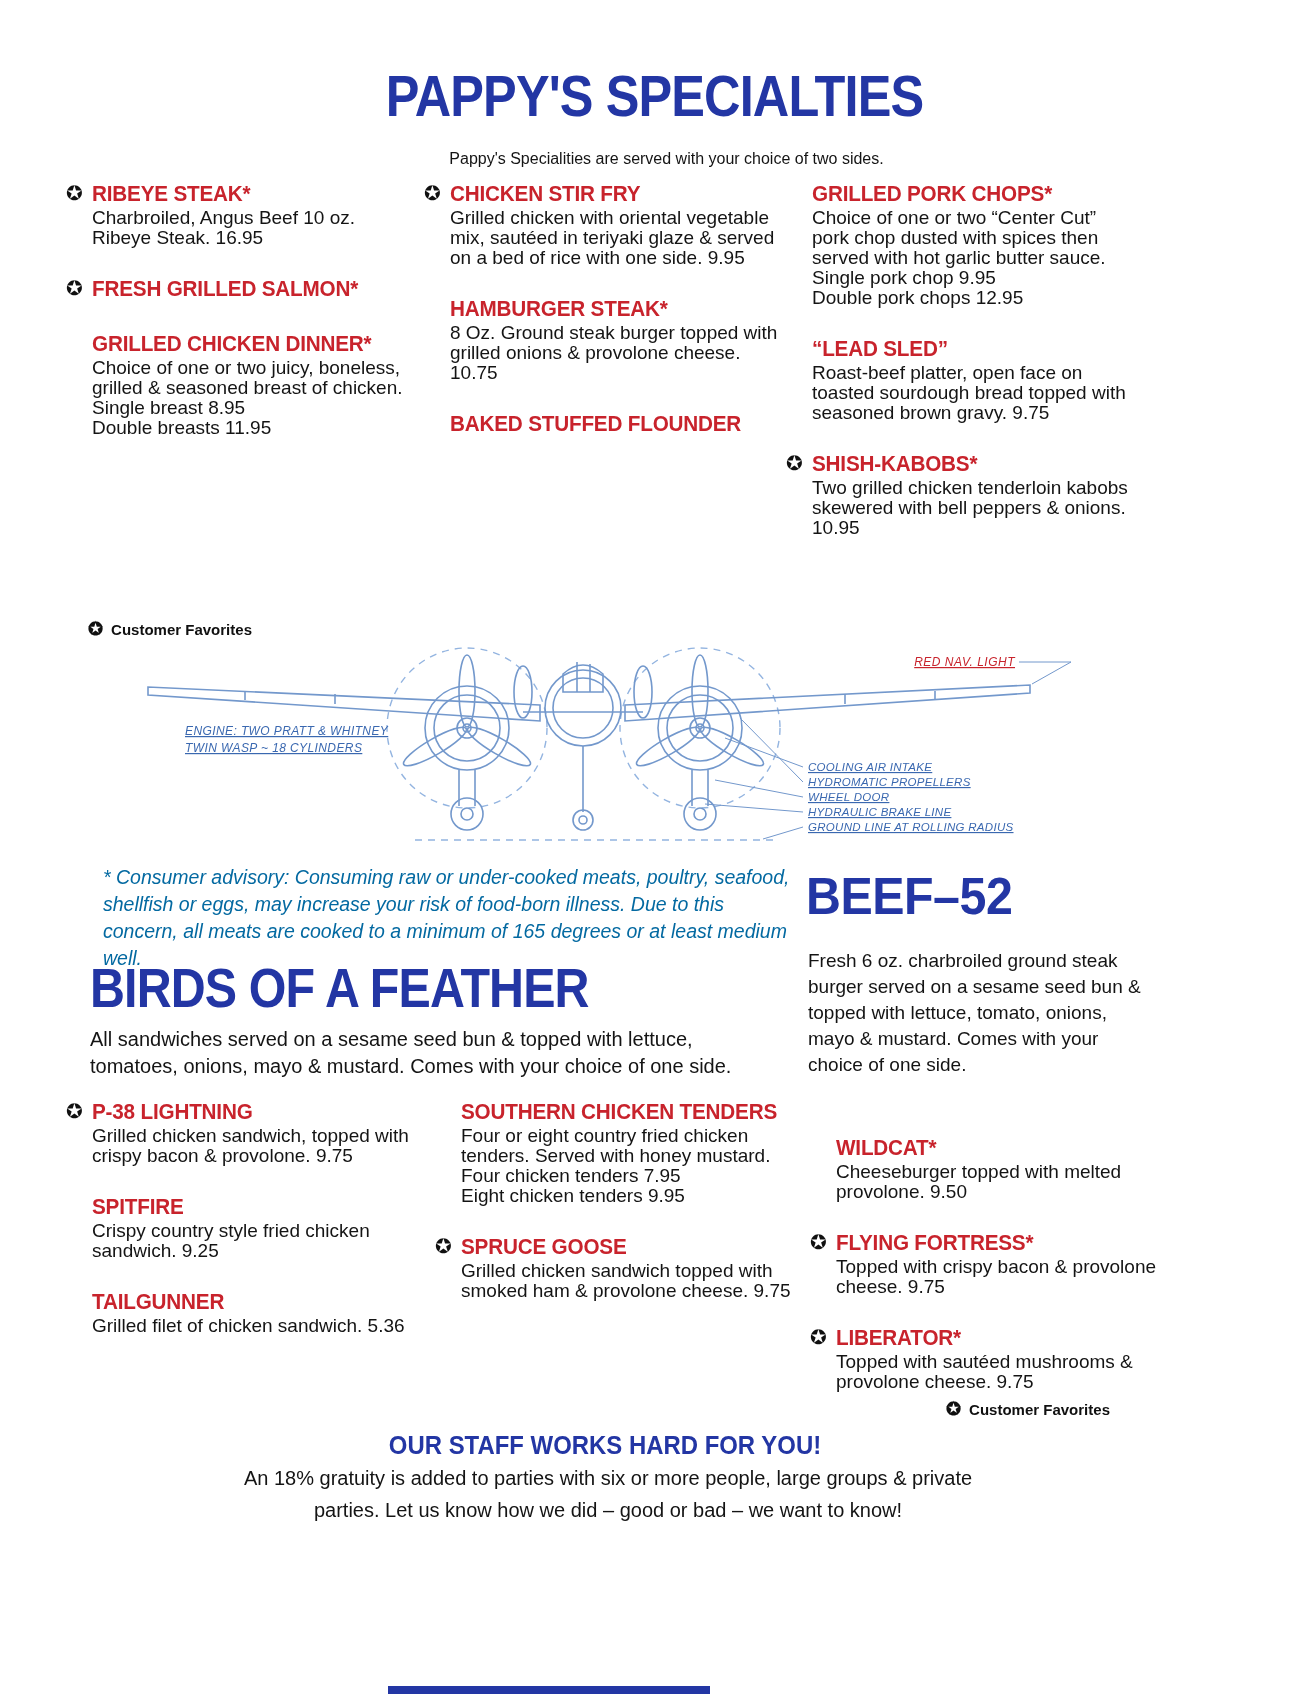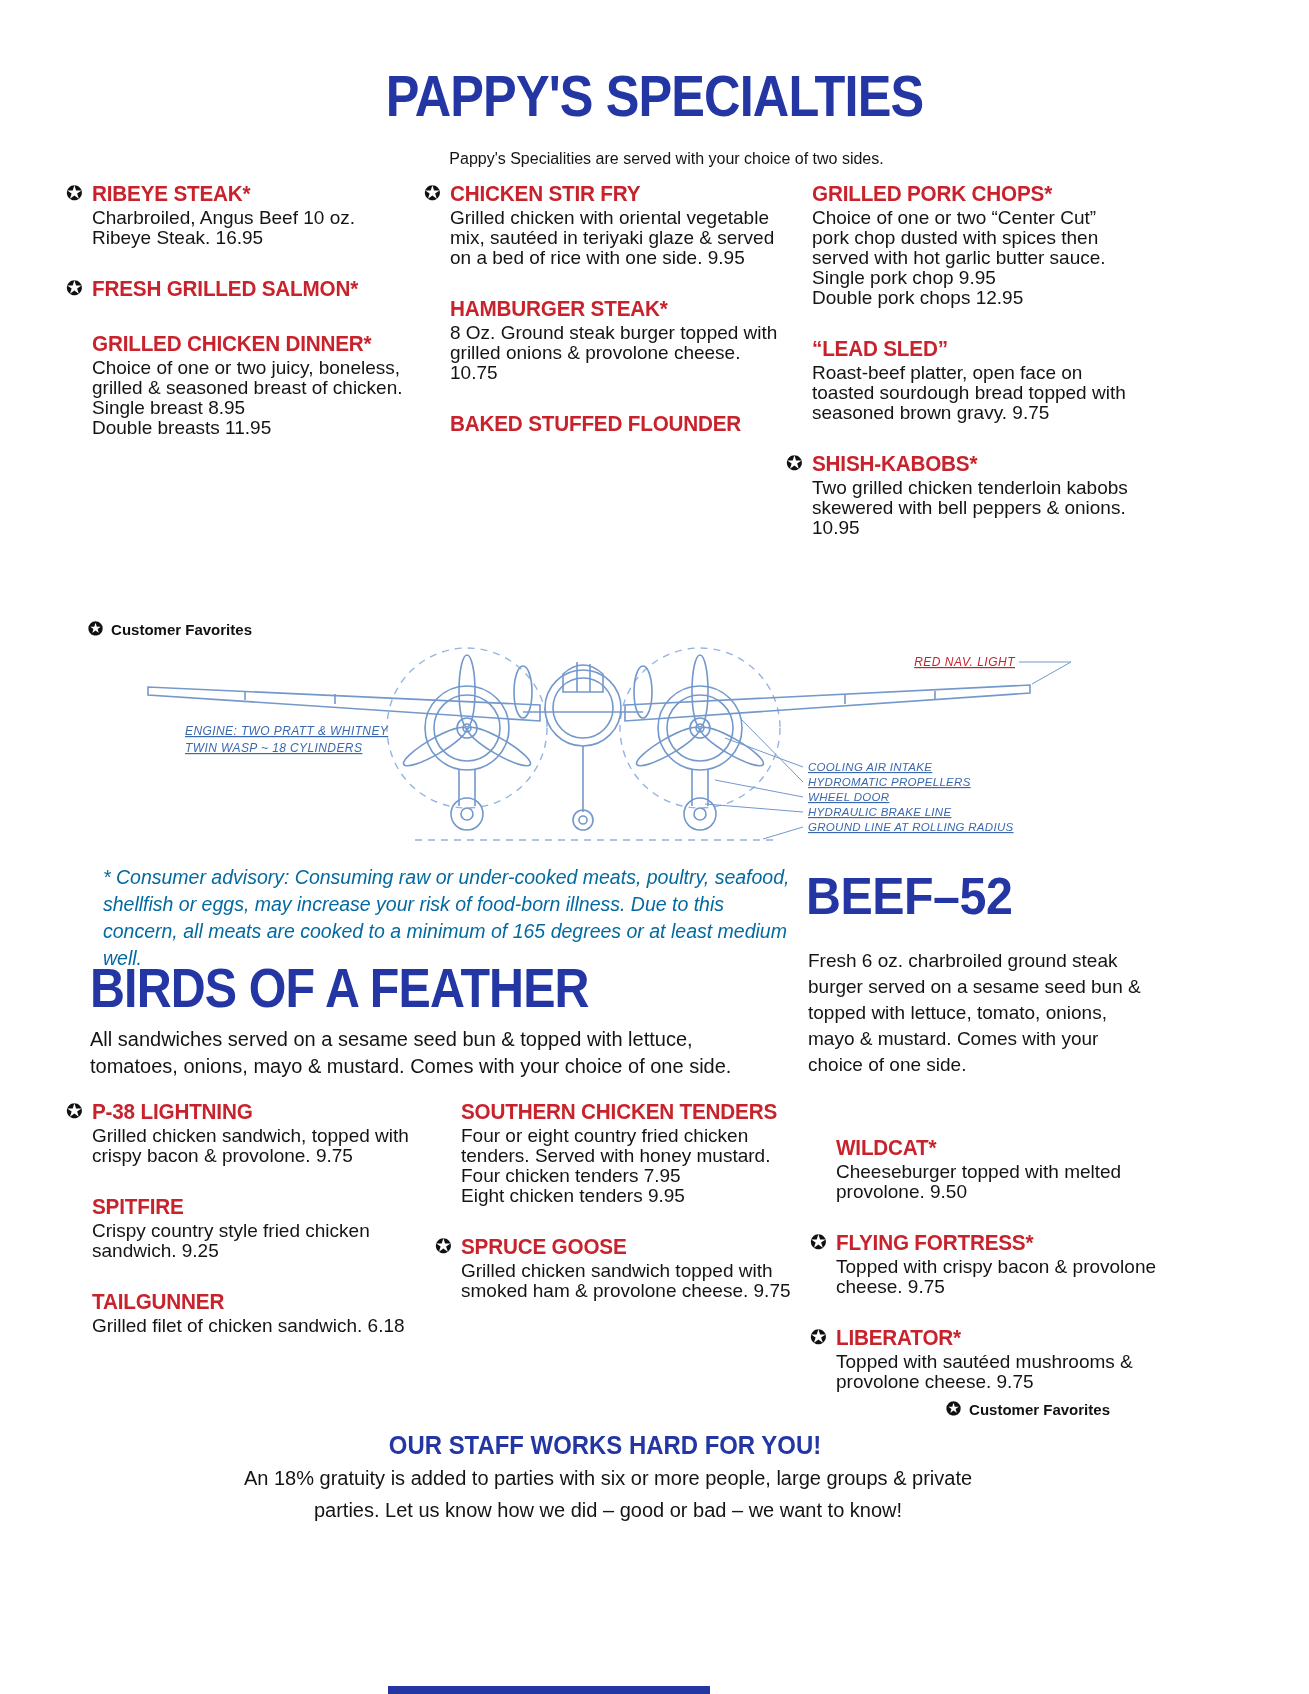--- a/index.html
+++ b/index.html
@@ -230,21 +230,21 @@
     <span class="m-star">✪</span>
     <h3 class="m-name">P-38 LIGHTNING</h3>
     <p class="m-desc">Grilled chicken sandwich, topped with crispy bacon &amp; provolone. 9.75</p>
   </div>
   <div class="m-item">
     <h3 class="m-name">SPITFIRE</h3>
     <p class="m-desc">Crispy country style fried chicken sandwich. 9.25</p>
   </div>
   <div class="m-item">
     <h3 class="m-name">TAILGUNNER</h3>
-    <p class="m-desc">Grilled filet of chicken sandwich. 6.18</p>
+    <p class="m-desc">Grilled filet of chicken sandwich. 5.36</p>
   </div>
 </section>
 
 <section class="col sand-c2">
   <div class="m-item">
     <h3 class="m-name">SOUTHERN CHICKEN TENDERS</h3>
     <p class="m-desc">Four or eight country fried chicken tenders. Served with honey mustard.
 Four chicken tenders 7.95
 Eight chicken tenders 9.95</p>
   </div>

